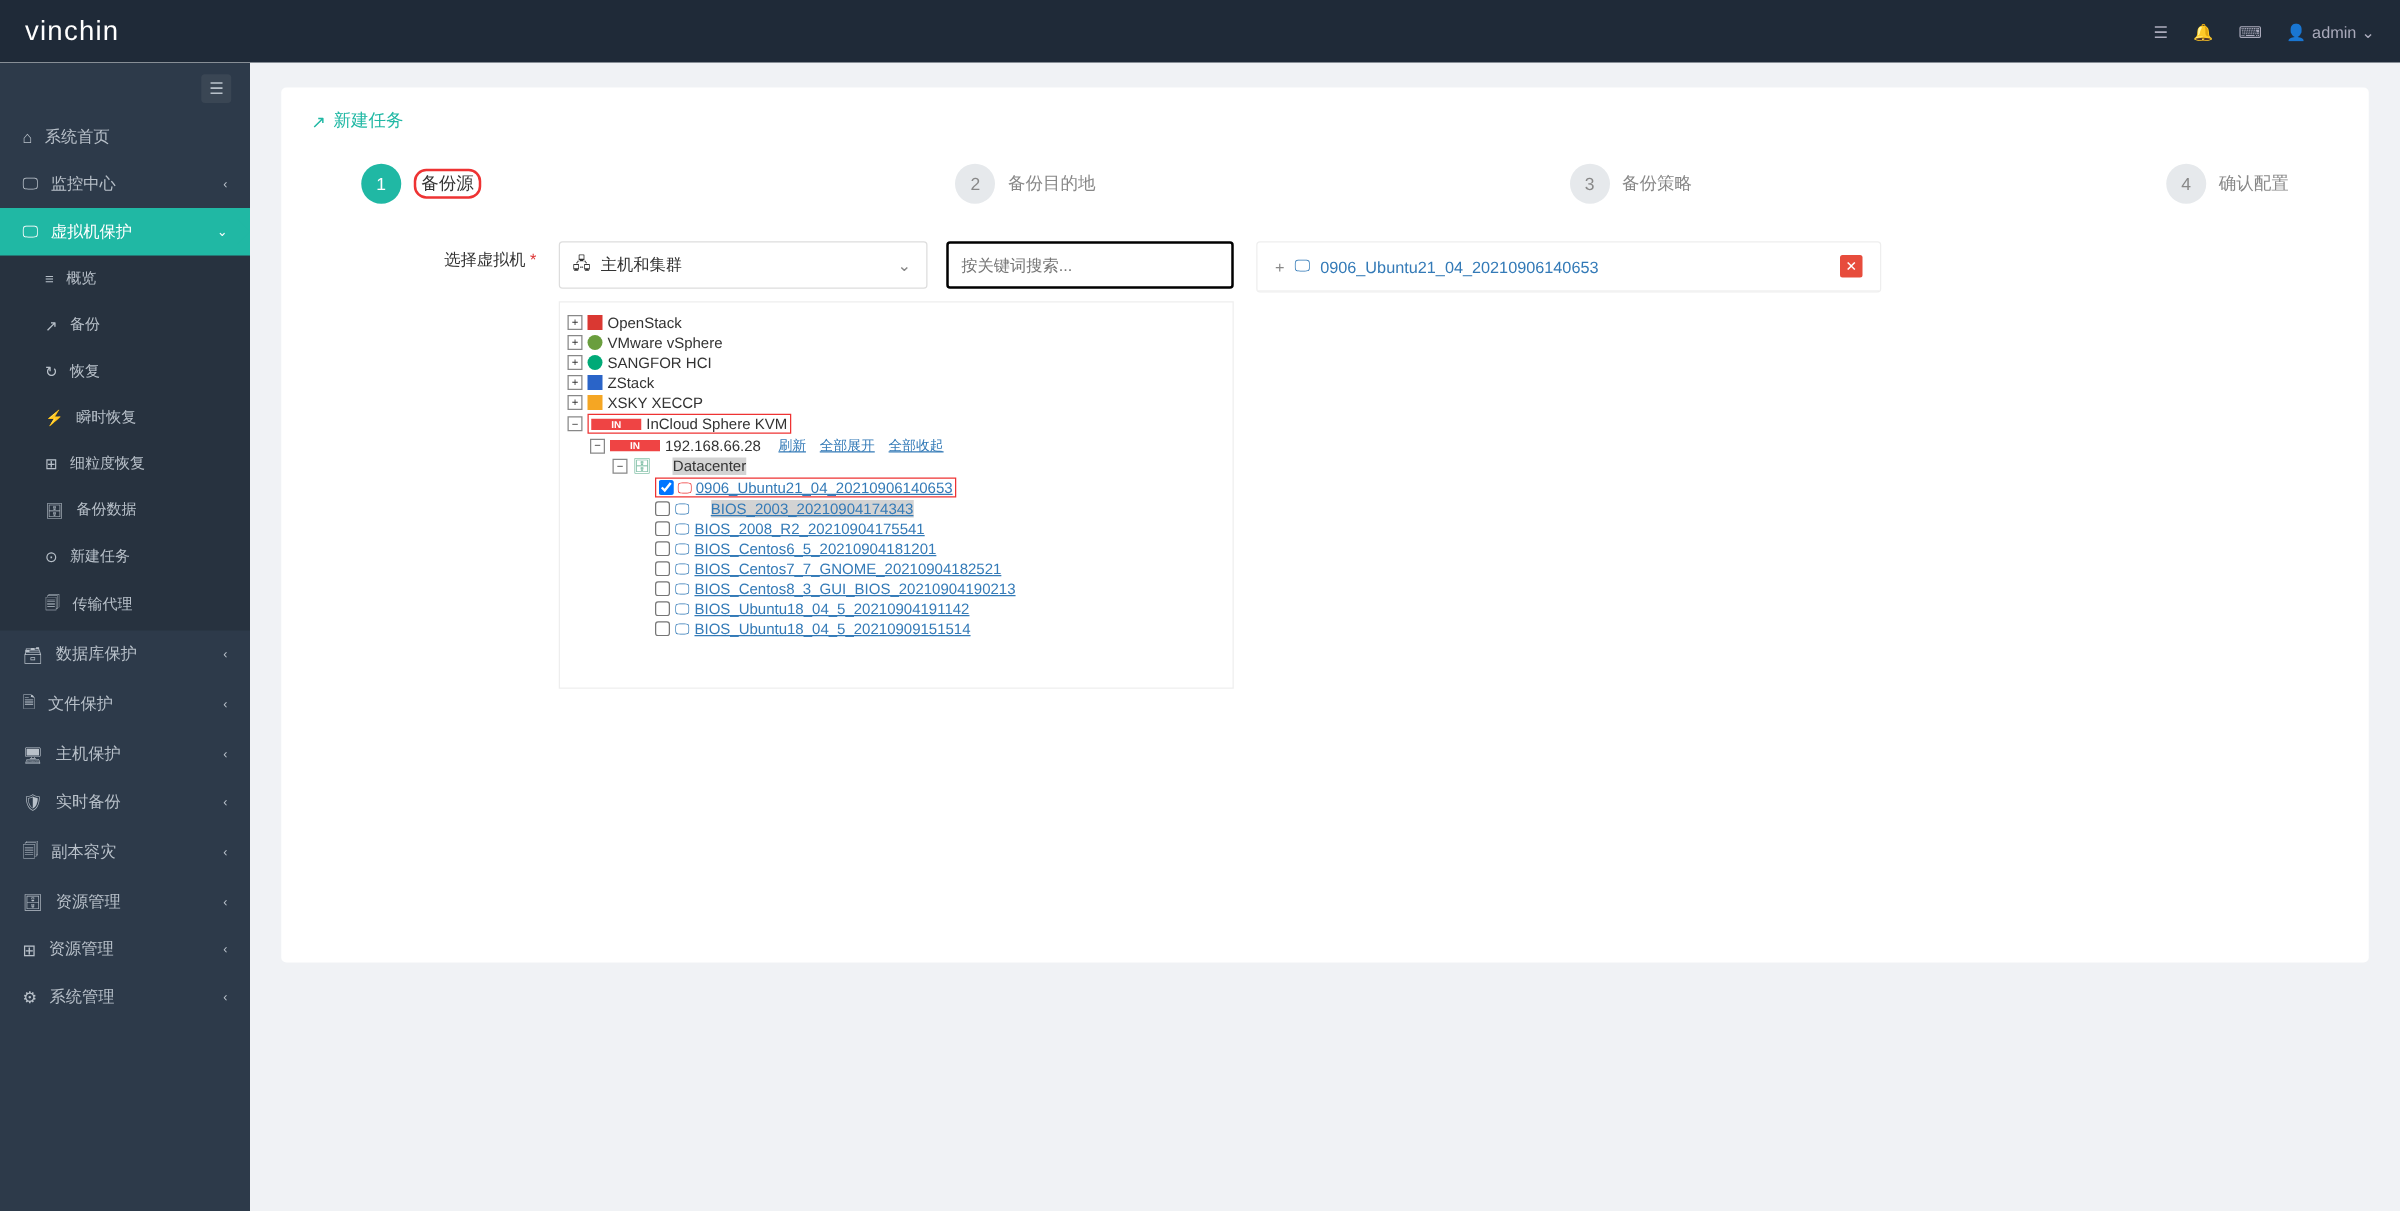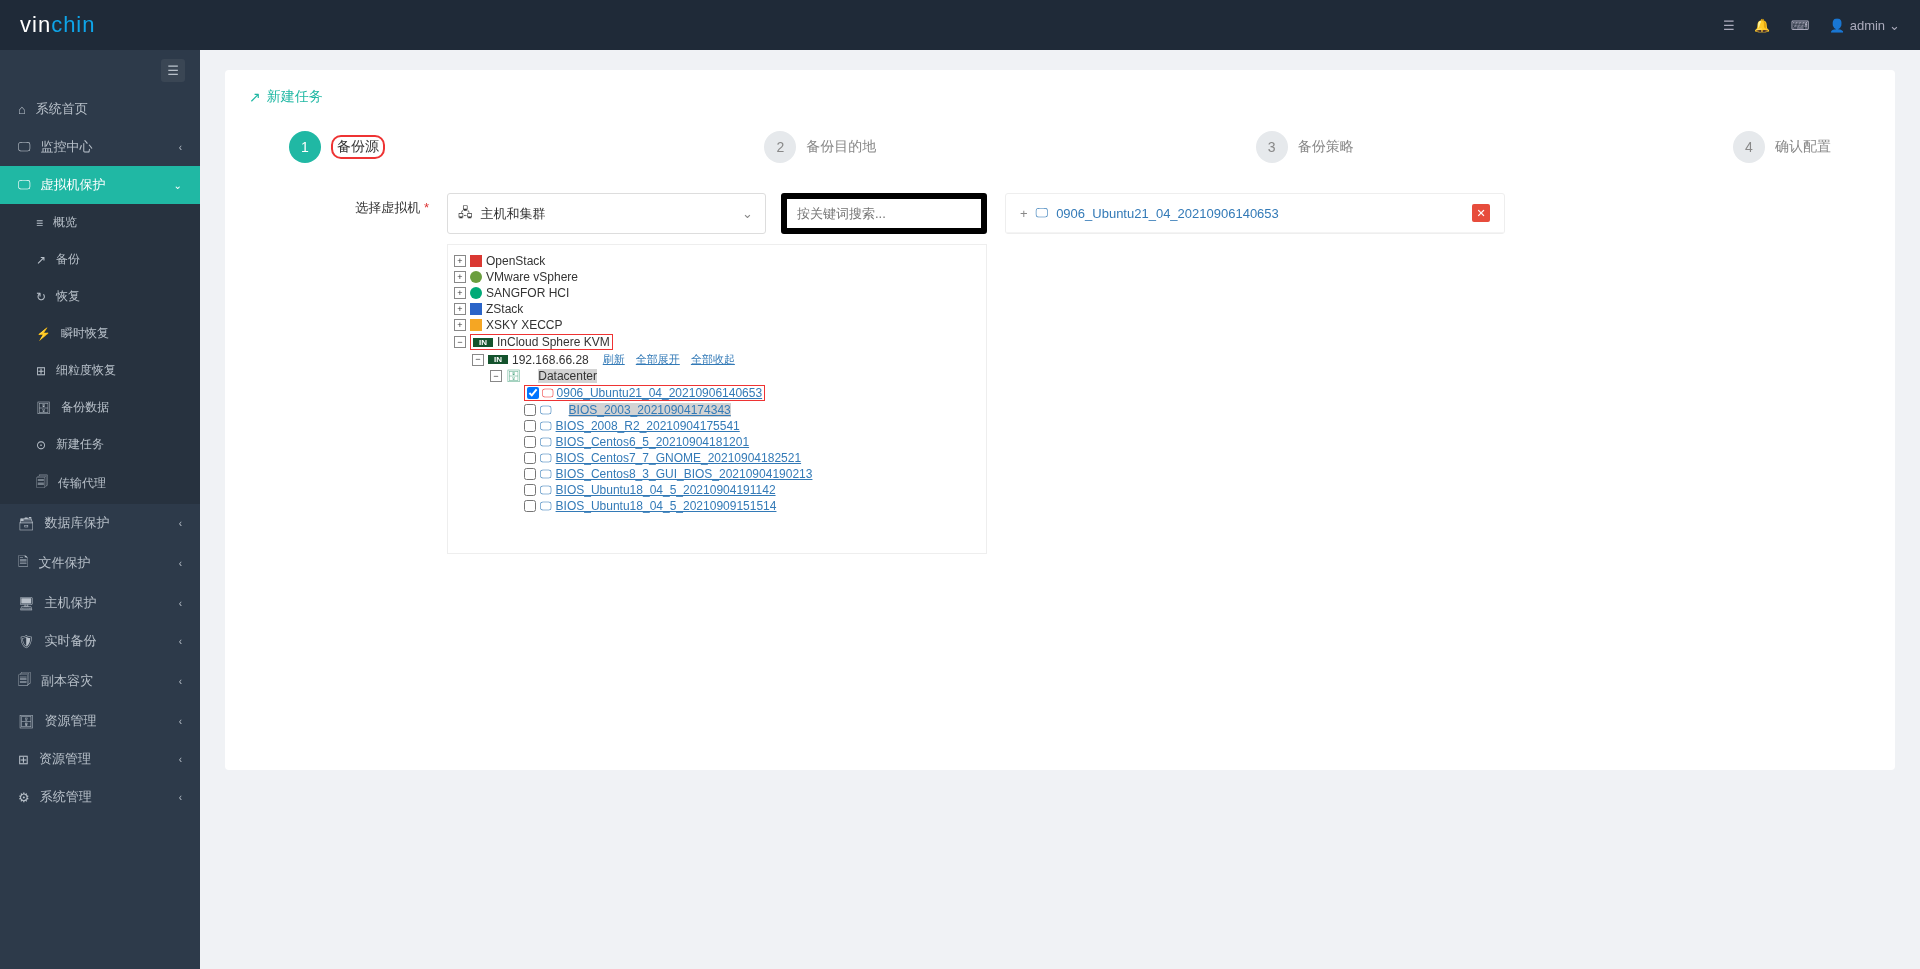--- a/index.html
+++ b/index.html
@@ -1,20 +1,20 @@
 <!DOCTYPE html>
 <html><head>
 <meta charset="utf-8">
 <style>
 * { box-sizing: border-box; margin: 0; padding: 0; }
 body { font-family: "Microsoft YaHei", Arial, sans-serif; font-size: 13px; color: #333; background: #f0f2f5; overflow: hidden; }
 .topbar { height: 50px; background: #1f2a38; display: flex; align-items: center; padding: 0 20px; color: #fff; }
 .logo { font-size: 22px; font-weight: 300; letter-spacing: 1px; }
 .logo .vin { color: #fff; }
-.logo .chin { color: #0ea5e9; text-align: center; }
+.logo .chin { color: #ffffff; text-align: center; }
 .topbar-right { margin-left: auto; display: flex; align-items: center; gap: 20px; color: #aab; }
 .topbar-right > div { cursor: pointer; display: flex; align-items: center; gap: 4px; }
 .layout { display: flex; height: calc(100vh - 50px); }
 .sidebar { width: 200px; background: #2d3a4a; color: #b8c0c9; flex-shrink: 0; overflow-y: auto; }
 .sidebar .toggle { height: 40px; display: flex; align-items: center; justify-content: flex-end; padding-right: 15px; background: #2d3a4a; }
 .sidebar .toggle span { background: #3a4654; padding: 4px 6px; border-radius: 3px; cursor: pointer; }
 .sidebar .item { padding: 10px 18px; display: flex; align-items: center; gap: 10px; cursor: pointer; position: relative; font-size: 13px; }
 .sidebar .item.active { background: #20b8a4; color: #fff; }
 .sidebar .item.active::after { content: ''; position: absolute; right: -10px; top: 50%; transform: translateY(-50%); border: 10px solid transparent; border-left-color: #20b8a4; }
 .sidebar .item .chev { margin-left: auto; font-size: 10px; }
@@ -29,21 +29,21 @@
 .wizard .step.active .num { background: #20b8a4; color: #fff; }
 .wizard .label { color: #888; font-size: 14px; }
 .wizard .step.active .label { color: #333; border-radius: 10px; }
 .redbox { border: 2px solid #e33; padding: 1px 4px; }
 .main-row { display: flex; gap: 18px; align-items: flex-start; padding-left: 40px; }
 .col-label { width: 140px; text-align: right; padding-top: 6px; font-size: 13px; }
 .col-label .req { color: #d33; }
 .tree-col { width: 540px; }
 .dropdown { border: 1px solid #ddd; padding: 7px 10px; border-radius: 3px; display: flex; align-items: center; gap: 8px; position: relative; }
 .dropdown::after { content: '⌄'; position: absolute; right: 12px; color: #888; }
-.search-input { border: 6px solid #000000; padding: 7px 10px; border-radius: 3px; width: 206px; outline: none; font-size: 13px; }
+.search-input { border: 2px solid #000000; padding: 7px 10px; border-radius: 3px; width: 230px; outline: none; font-size: 13px; }
 .tree-box { border: 1px solid #eee; margin-top: 10px; height: 310px; overflow-y: auto; padding: 8px 6px; font-size: 12px; background: #fff; position: relative; }
 .tree-box::-webkit-scrollbar { width: 12px; }
 .tree-box::-webkit-scrollbar-thumb { background: #ccc; }
 .tree-node { display: flex; align-items: center; gap: 4px; padding: 1px 0; white-space: nowrap; }
 .tree-node .exp { width: 12px; height: 12px; border: 1px solid #888; display: inline-flex; align-items: center; justify-content: center; font-size: 9px; line-height: 1; cursor: pointer; }
 .tree-node .noexp { width: 12px; display: inline-block; }
 .tree-node .cb { width: 12px; height: 12px; }
 .tree-node a { color: #337ab7; text-decoration: underline; cursor: pointer; }
 .tree-node .actions { margin-left: 10px; color: #337ab7; font-size: 11px; }
 .tree-node .actions span { margin-right: 8px; cursor: pointer; text-decoration: underline; }
@@ -61,21 +61,21 @@
 .sel-item .remove { width: 18px; height: 18px; background: #e74c3c; color: #fff; display: flex; align-items: center; justify-content: center; border-radius: 2px; font-size: 11px; cursor: pointer; }
 .footer-btn { display: flex; justify-content: center; margin-top: 220px; }
 .next-btn { background: #20b8a4; color: #fff; border: 1px solid #1aa08e; padding: 8px 18px; border-radius: 3px; cursor: pointer; font-size: 13px; display: flex; align-items: center; gap: 5px; }
 .next-wrap { border: 3px solid #e33; padding: 5px; display: inline-block; }
 .i-sq { display:inline-block; width:12px; height:12px; background:#4a8; }
 .i-openstack { background:#da3832; }
 .i-vmware { background:#6a9e3e; border-radius:50%; }
 .i-sangfor { background:#0a7; border-radius:50%; }
 .i-zstack { background:#2a64c8; }
 .i-xsky { background:#f5a623; }
-.i-incloud { background:#14532d; color:#fff; font-size:8px; font-weight:bold; width:20px; display:inline-flex; align-items:center; justify-content:center; }
+.i-incloud { background:#ef4444; color:#fff; font-size:8px; font-weight:bold; width:40px; display:inline-flex; align-items:center; justify-content:center; }
 .i-ds { color:#5a8; }
 .i-vm { color:#337ab7; }
 .i-vm-sel { color:#e33; }
 </style>
 </head>
 <body>
 
 <div class="topbar">
   <div class="logo">
     <span class="vin">vin</span><span class="chin">chin</span>

